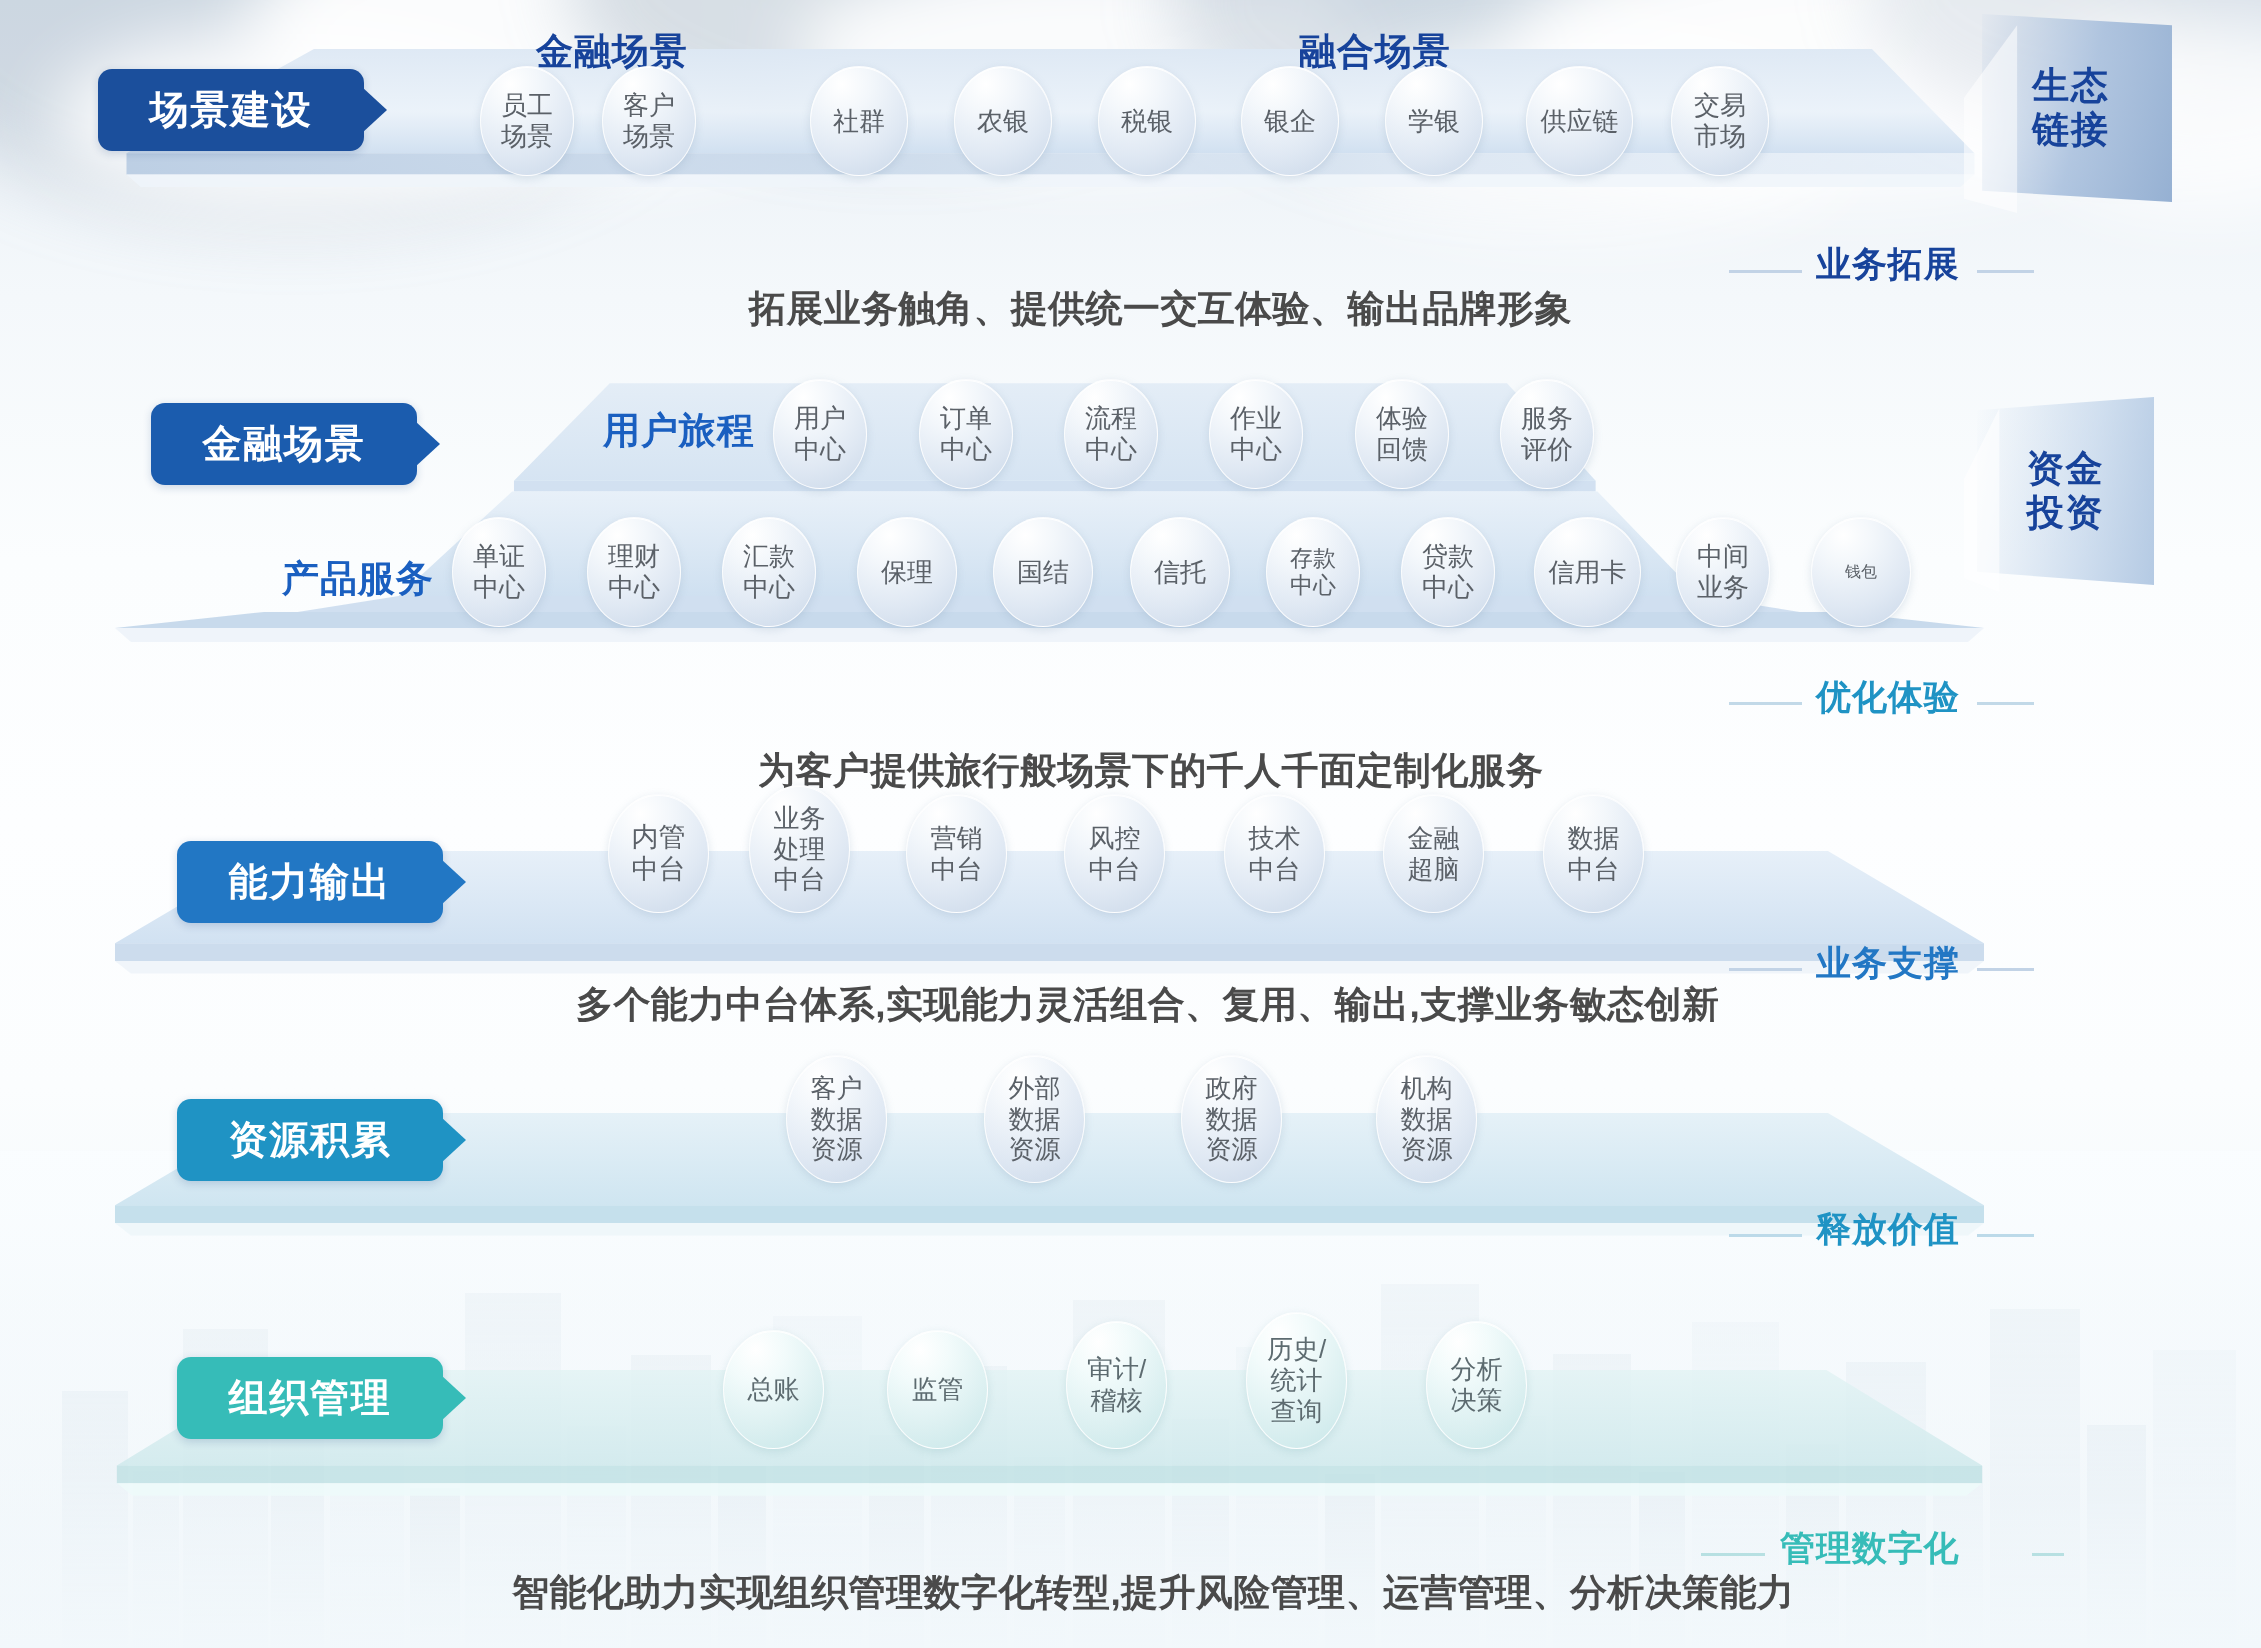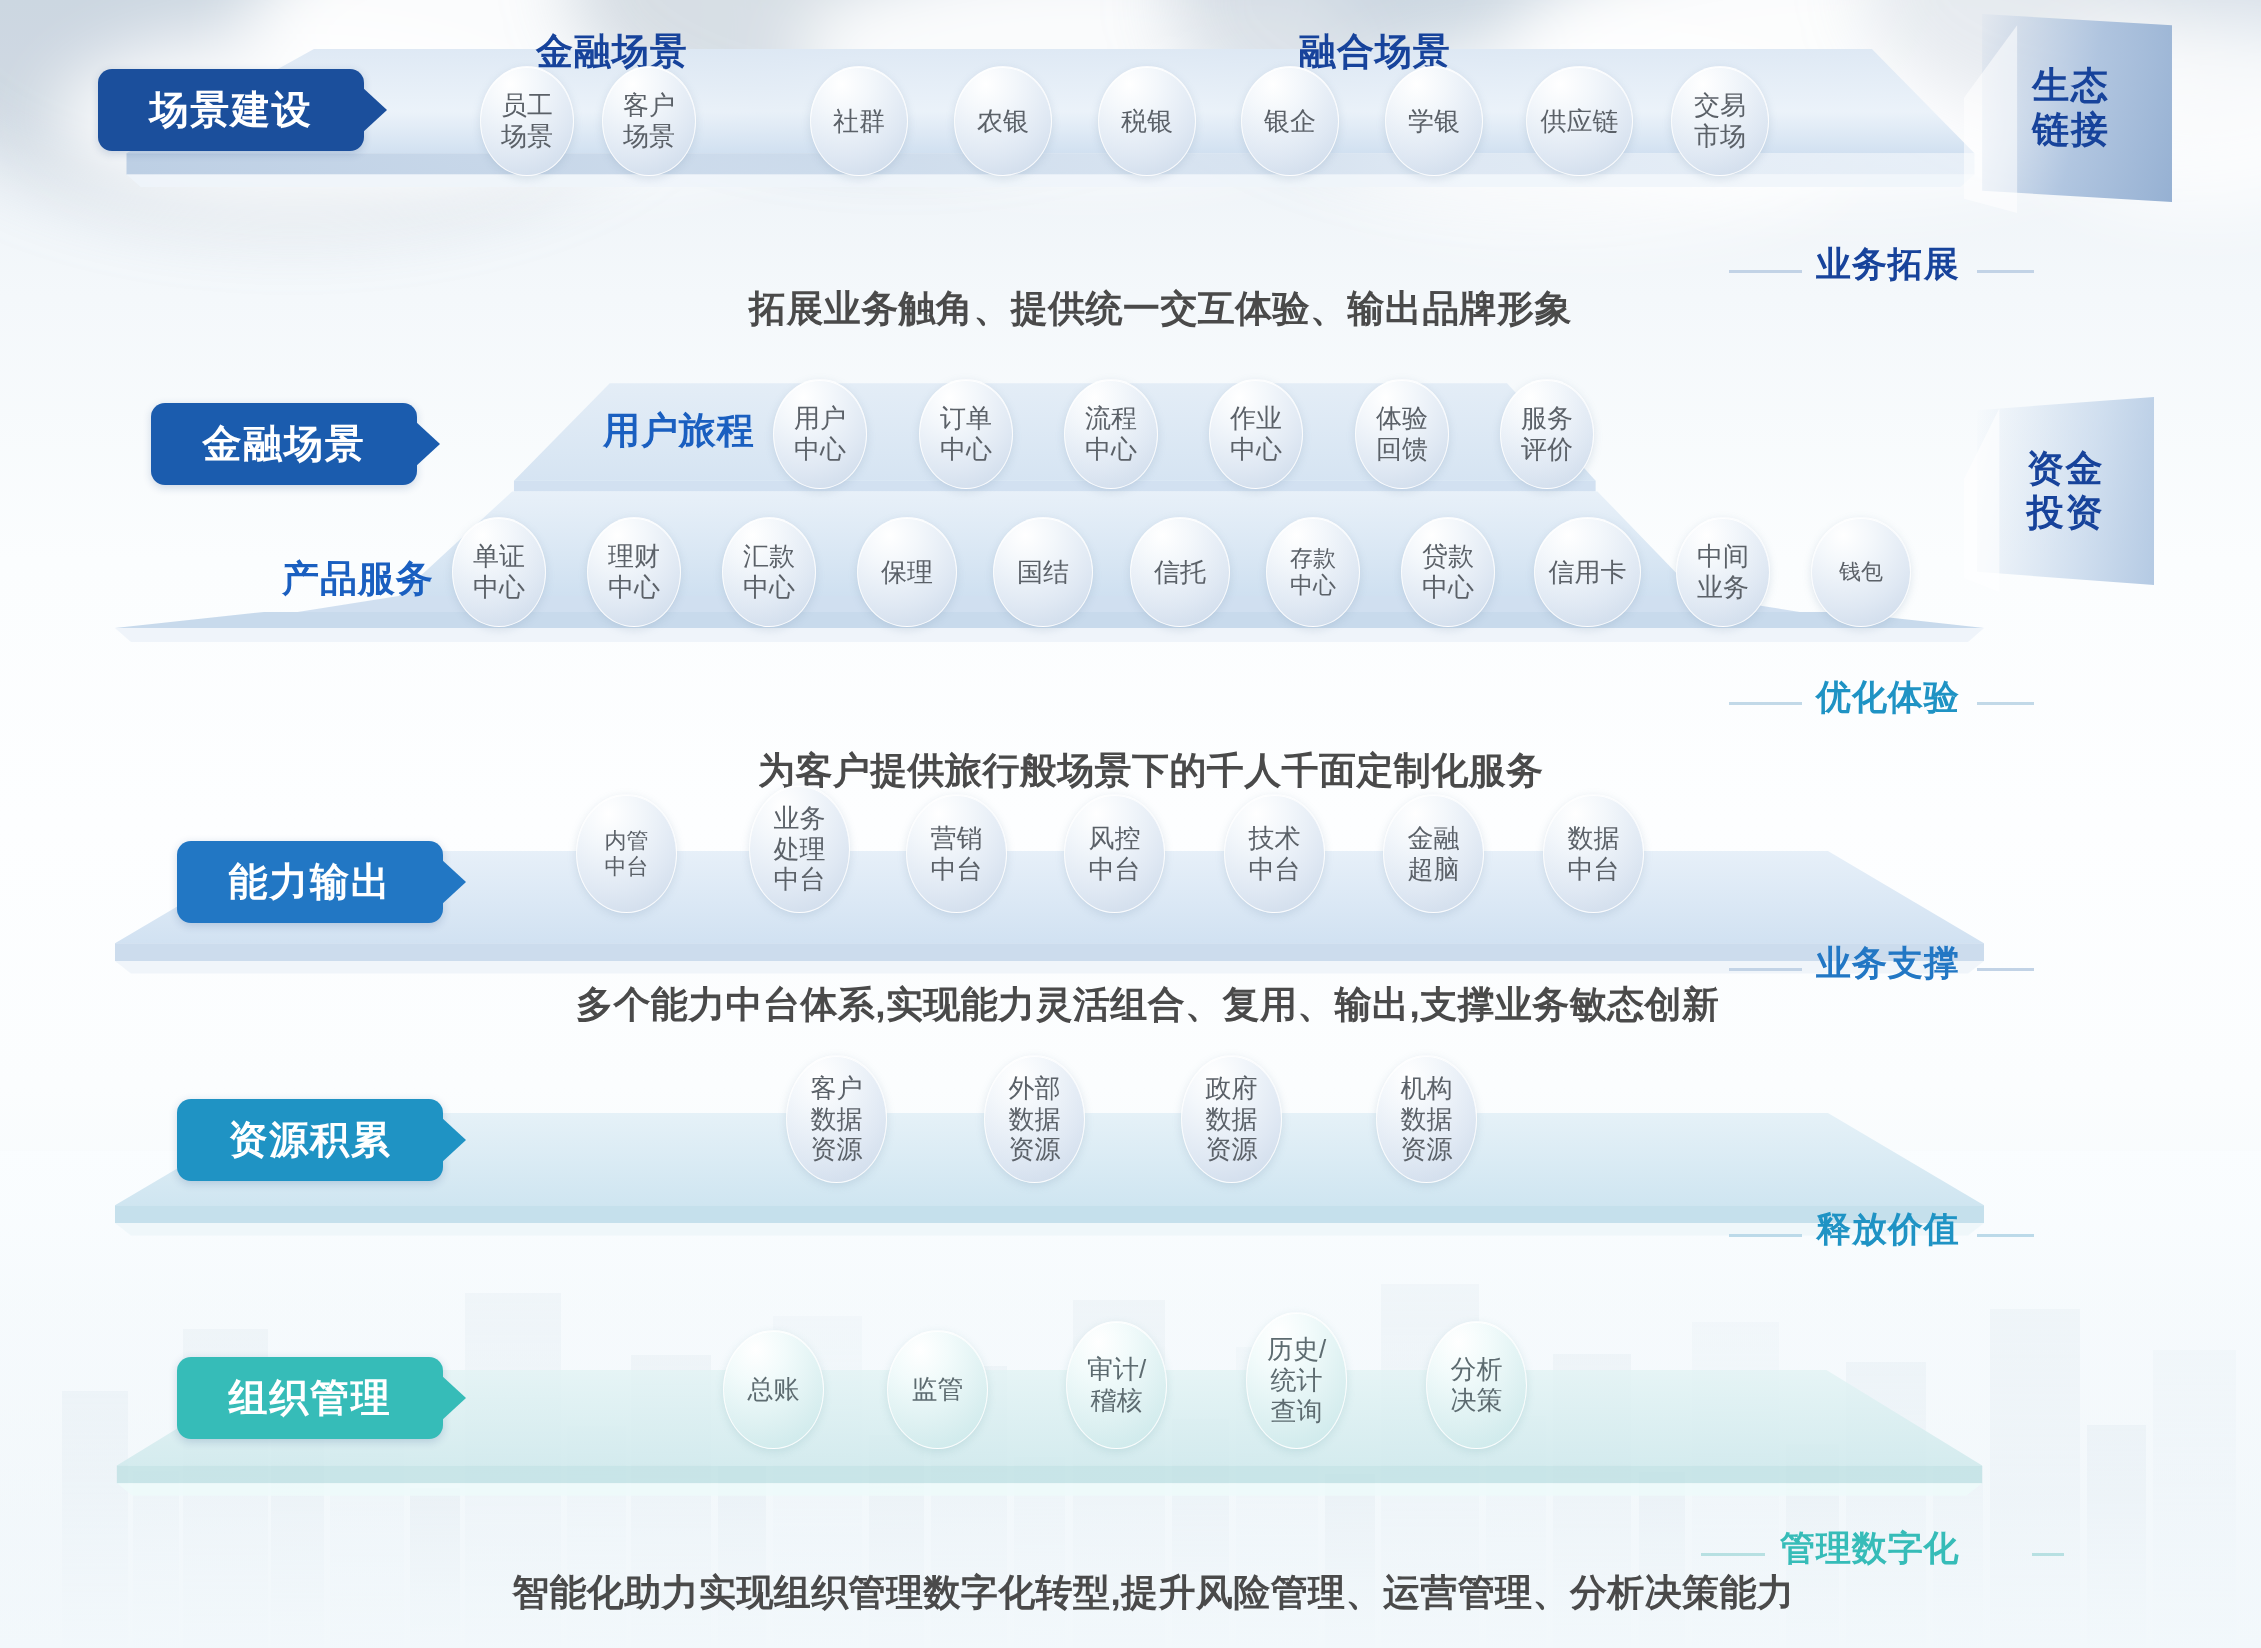--- a/index.html
+++ b/index.html
@@ -330,21 +330,21 @@
     <div>
         <span>信用卡</span>
       </div>
   </div>
   <div class="node" style="left:1676px;top:517px;width:92px;height:108px;font-size:26px;">
     <div>
         <span>中间</span>
          <span>业务</span>
       </div>
   </div>
-  <div class="node" style="left:1811px;top:517px;width:98px;height:108px;font-size:22px;">
+  <div class="node" style="left:1811px;top:517px;width:98px;height:108px;font-size:16px;">
     <div>
         <span>钱包</span>
       </div>
   </div>
 
   <div class="ribbon" style="left:1977px;top:397px;width:177px;height:188px;font-size:37px;">
     <div class="face2"></div>
     <span>
       <span>资金</span><br>
       <span>投资</span>
@@ -372,21 +372,21 @@
       <polygon points="0,104 2108,104 2108,124 0,124" fill="#c3d6ea" opacity=".85"></polygon>
       <polygon points="0,124 2108,124 2090,138 18,138" fill="#eef4fa" opacity=".9"></polygon>
     </svg>
   </div>
 
   <div class="tier" style="left:177px;top:841px;width:266px;height:82px;font-size:39px;background:#2277c4;">
     <span>能力输出</span>
     <i class="nub" style="border-left:25px solid #2277c4;"></i>
   </div>
 
-  <div class="node" style="left:576px;top:794px;width:99px;height:117px;font-size:22px;align-items:center;">
+  <div class="node" style="left:608px;top:794px;width:99px;height:117px;font-size:27px;align-items:center;">
     <div>
         <span>内管</span>
          <span>中台</span>
       </div>
   </div>
   <div class="node" style="left:749px;top:785px;width:99px;height:126px;font-size:26px;">
     <div>
         <span>业务</span>
          <span>处理</span>
          <span>中台</span>

